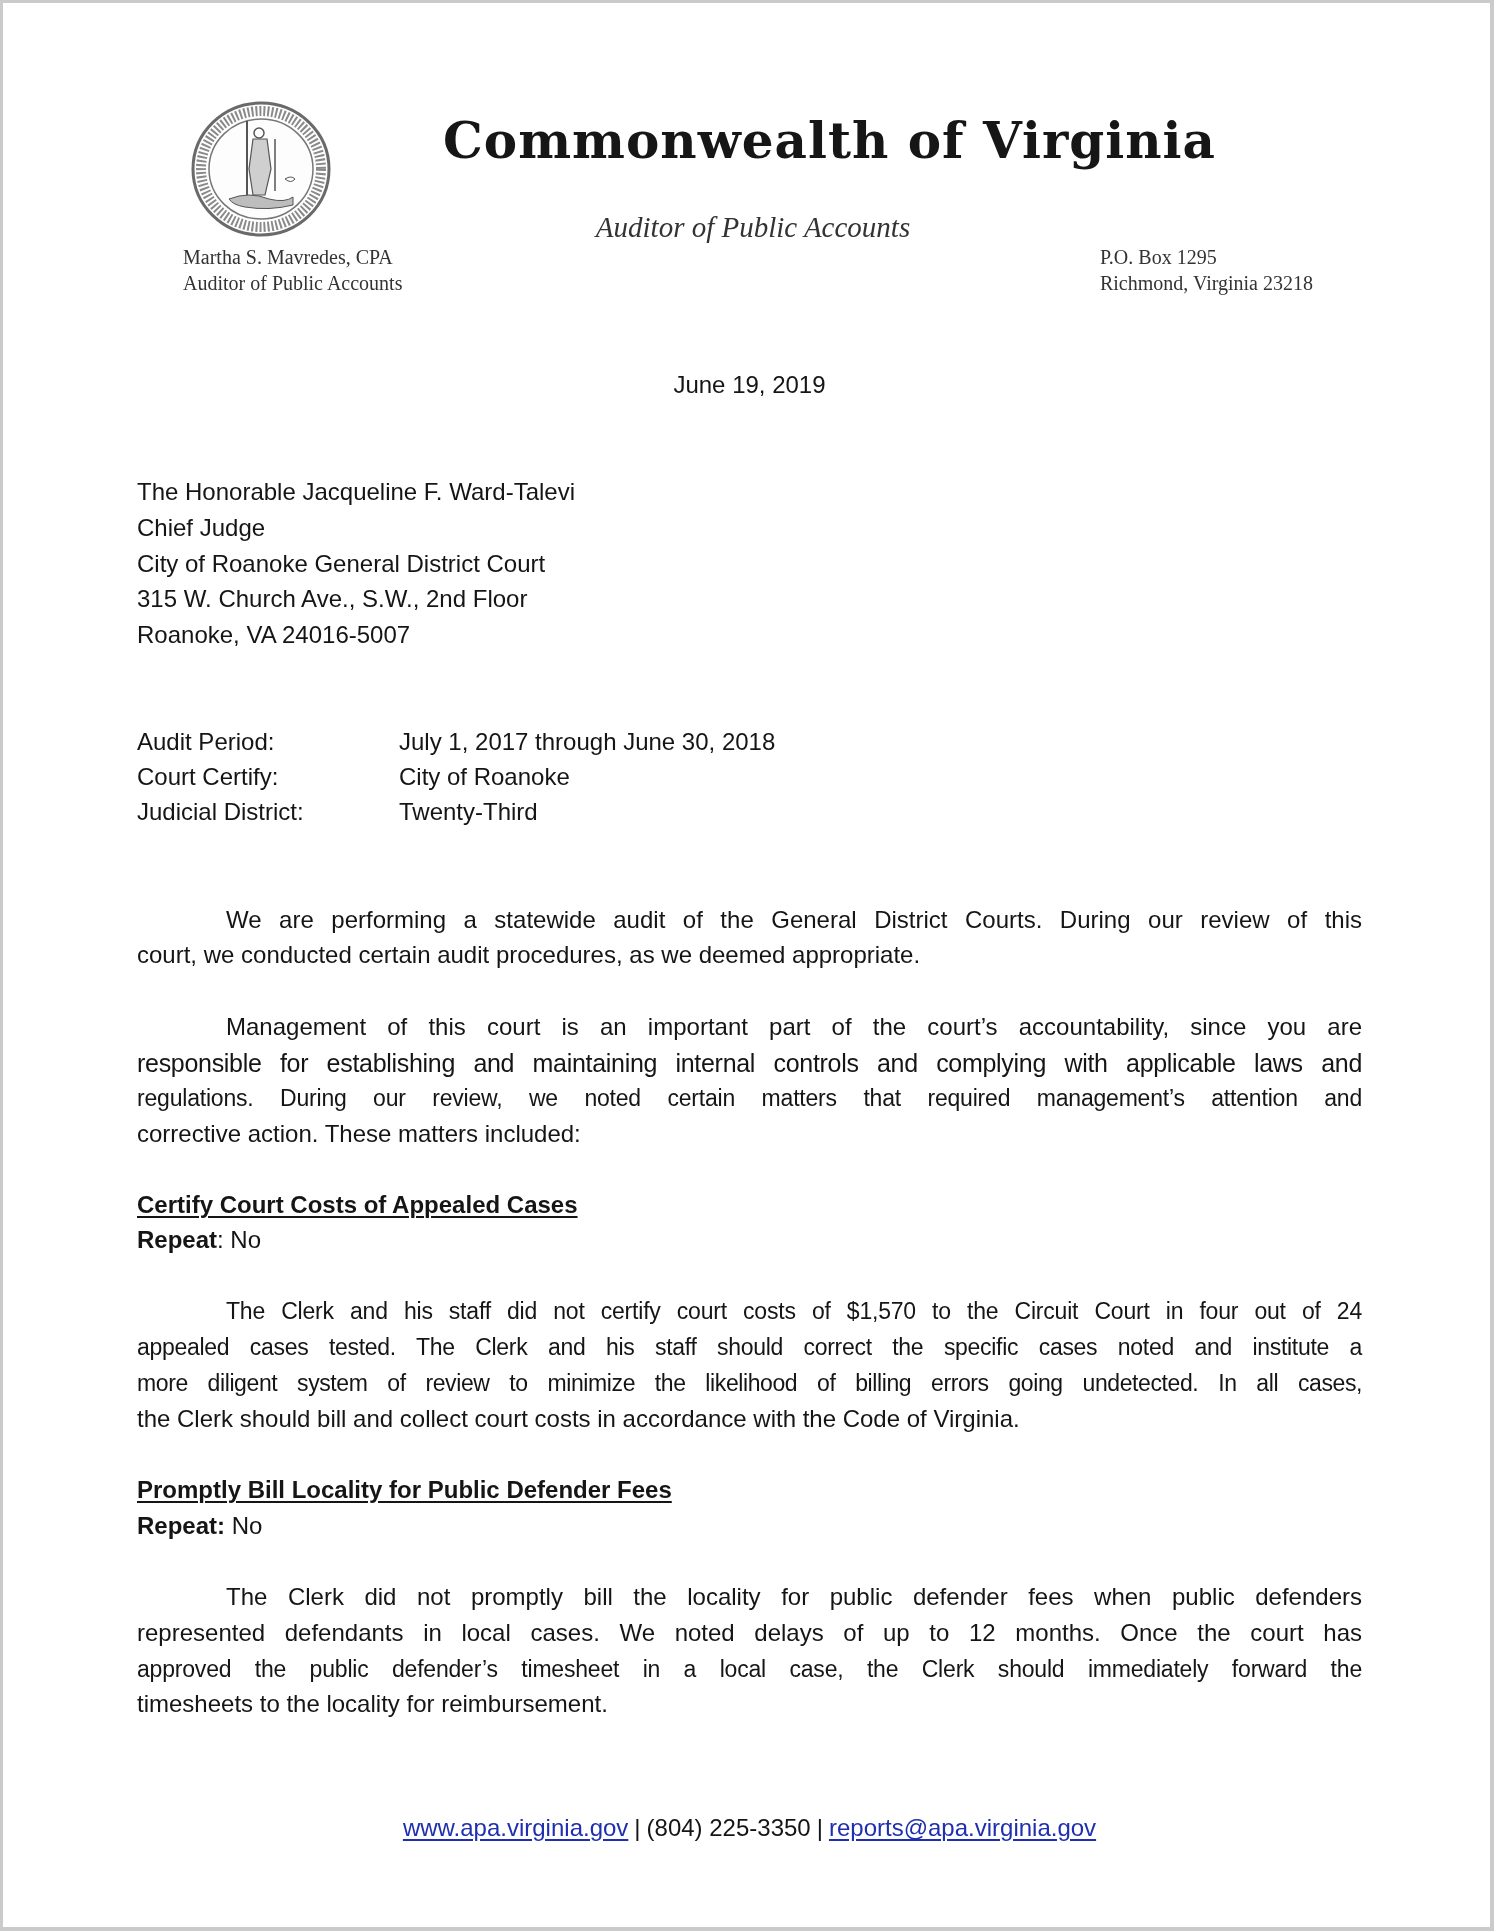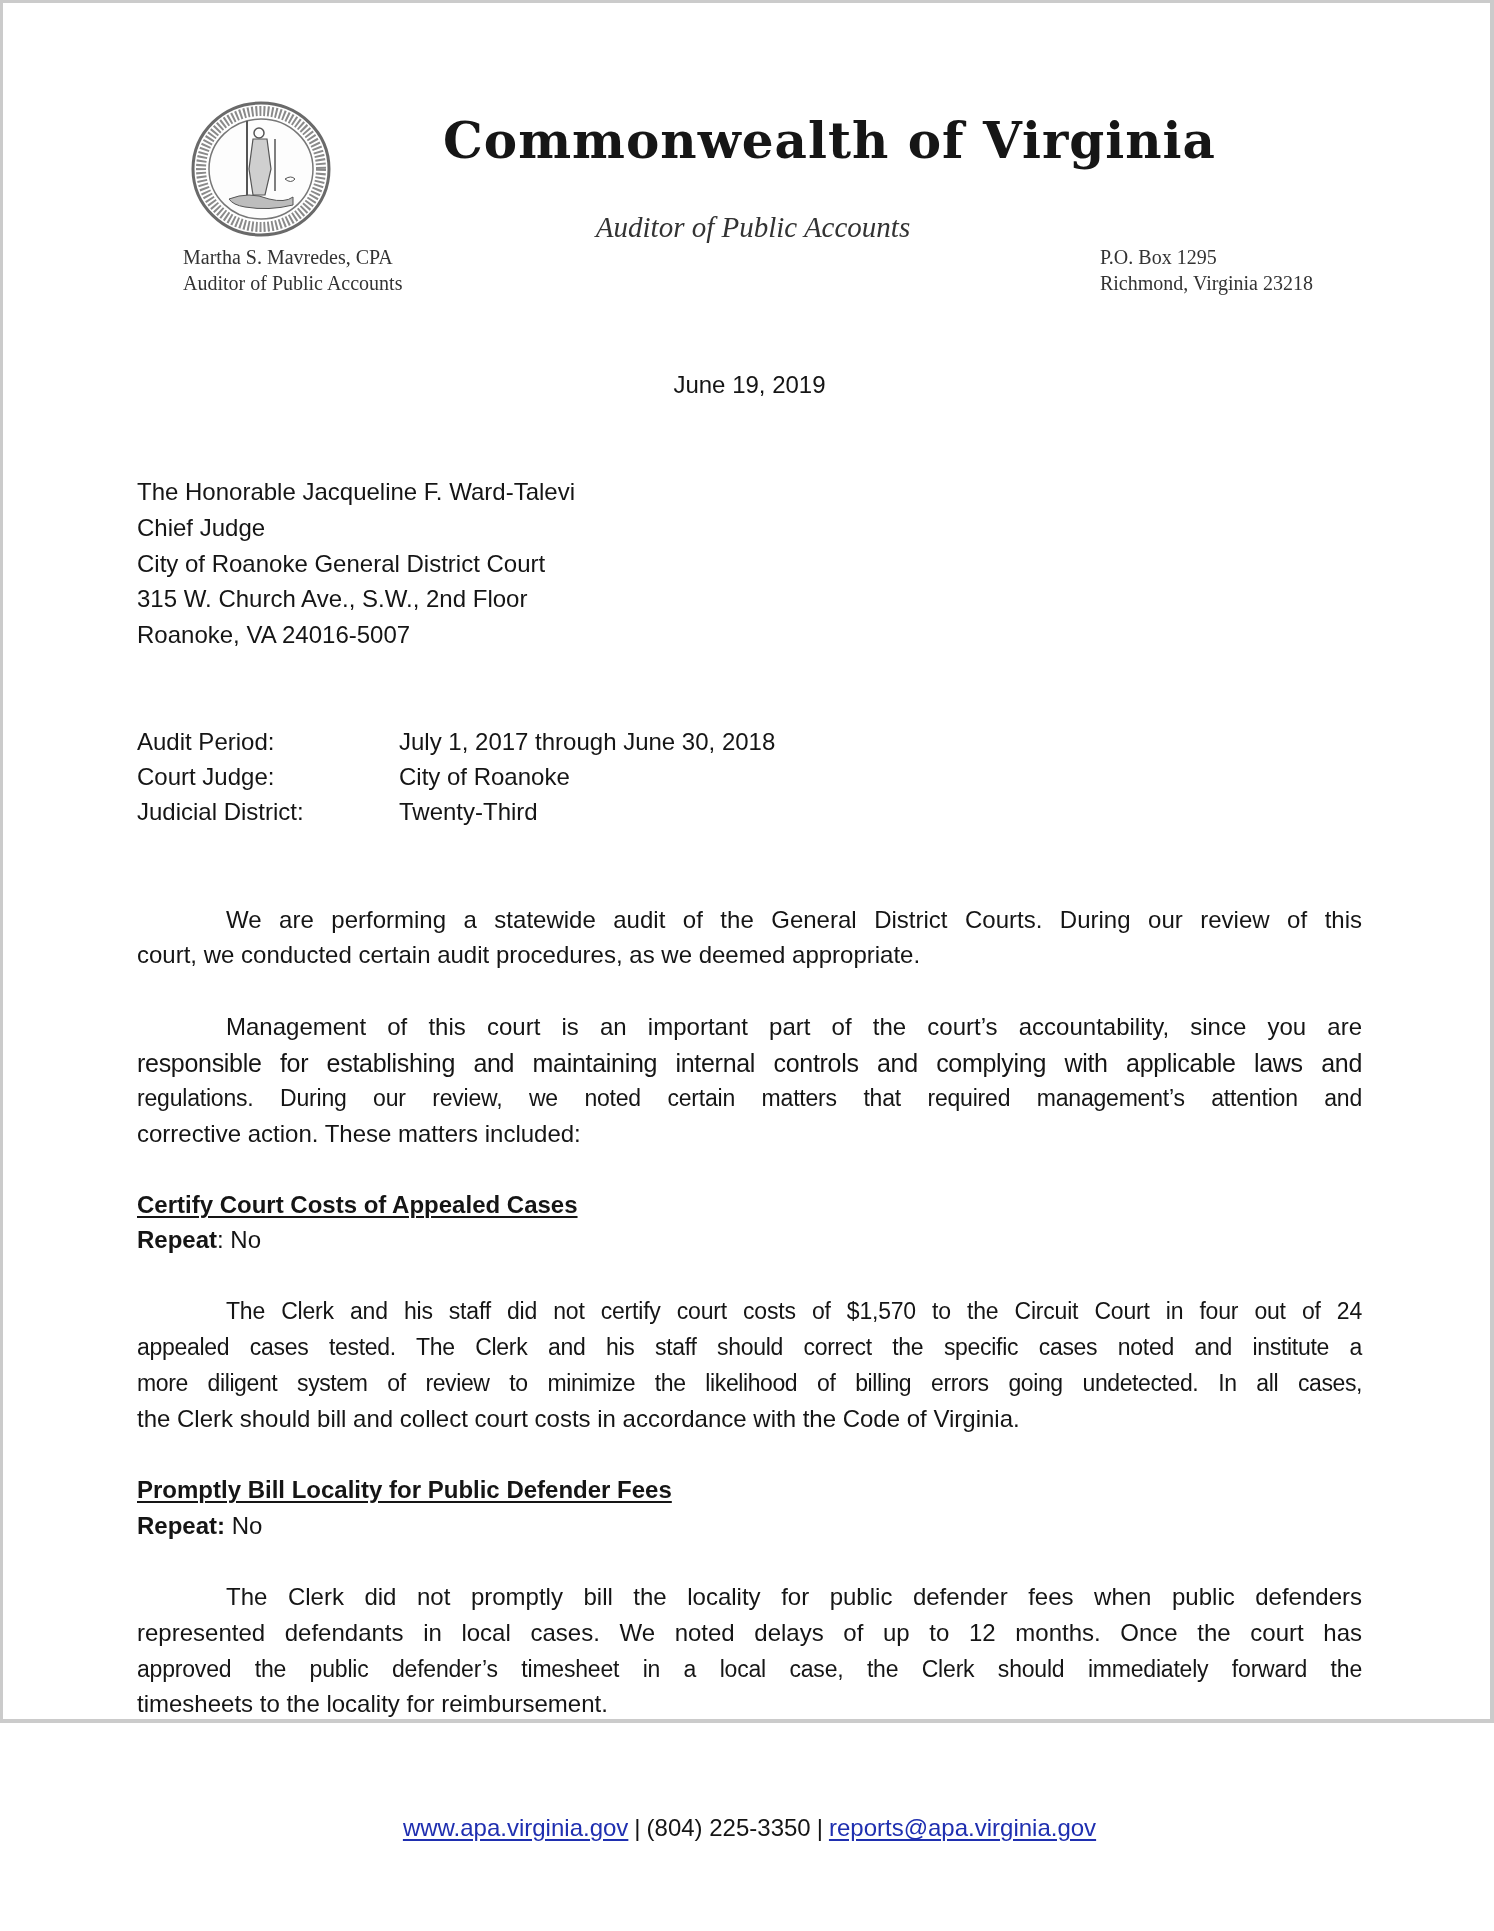--- a/index.html
+++ b/index.html
@@ -1,19 +1,19 @@
 <!DOCTYPE html>
 <html><head>
 <meta charset="utf-8">
 <style>
   html, body { margin: 0; padding: 0; background: #ffffff; }
   body { width: 1494px; height: 1931px; position: relative; overflow: hidden; }
   .page {
     position: absolute; left: 0; top: 0;
-    width: 1494px; height: 1723px;
+    width: 1494px; height: 1931px;
     box-sizing: border-box;
     border-top: 3px solid #cbcbcb; border-left: 3px solid #cbcbcb;
     border-right: 4px solid #cbcbcb; border-bottom: 4px solid #cbcbcb;
     background: #ffffff;
     font-family: "Liberation Sans", "DejaVu Sans", sans-serif;
     color: #111111;
   }
   .abs { position: absolute; }
 
   
@@ -96,21 +96,21 @@
     <div class="line" style="top:543px">City of Roanoke General District Court</div>
     <div class="line" style="top:578px">315 W. Church Ave., S.W., 2nd Floor</div>
     <div class="line" style="top:614px">Roanoke, VA  24016-5007</div>
   </div>
 
   <div>
     <div class="line" style="top:721px">
       <span class="tab-label">Audit Period:</span><span>July 1, 2017 through June 30, 2018</span>
     </div>
     <div class="line" style="top:756px">
-      <span class="tab-label">Court Judge:</span><span>City of Roanoke</span>
+      <span class="tab-label">Court Certify:</span><span>City of Roanoke</span>
     </div>
     <div class="line" style="top:791px">
       <span class="tab-label">Judicial District:</span><span>Twenty-Third</span>
     </div>
   </div>
 
   <div>
     <div class="line just indent" style="top:899px">We are performing a statewide audit of the General District Courts.  During our review of this</div>
     <div class="line" style="top:934px">court, we conducted certain audit procedures, as we deemed appropriate.</div>
   </div>

